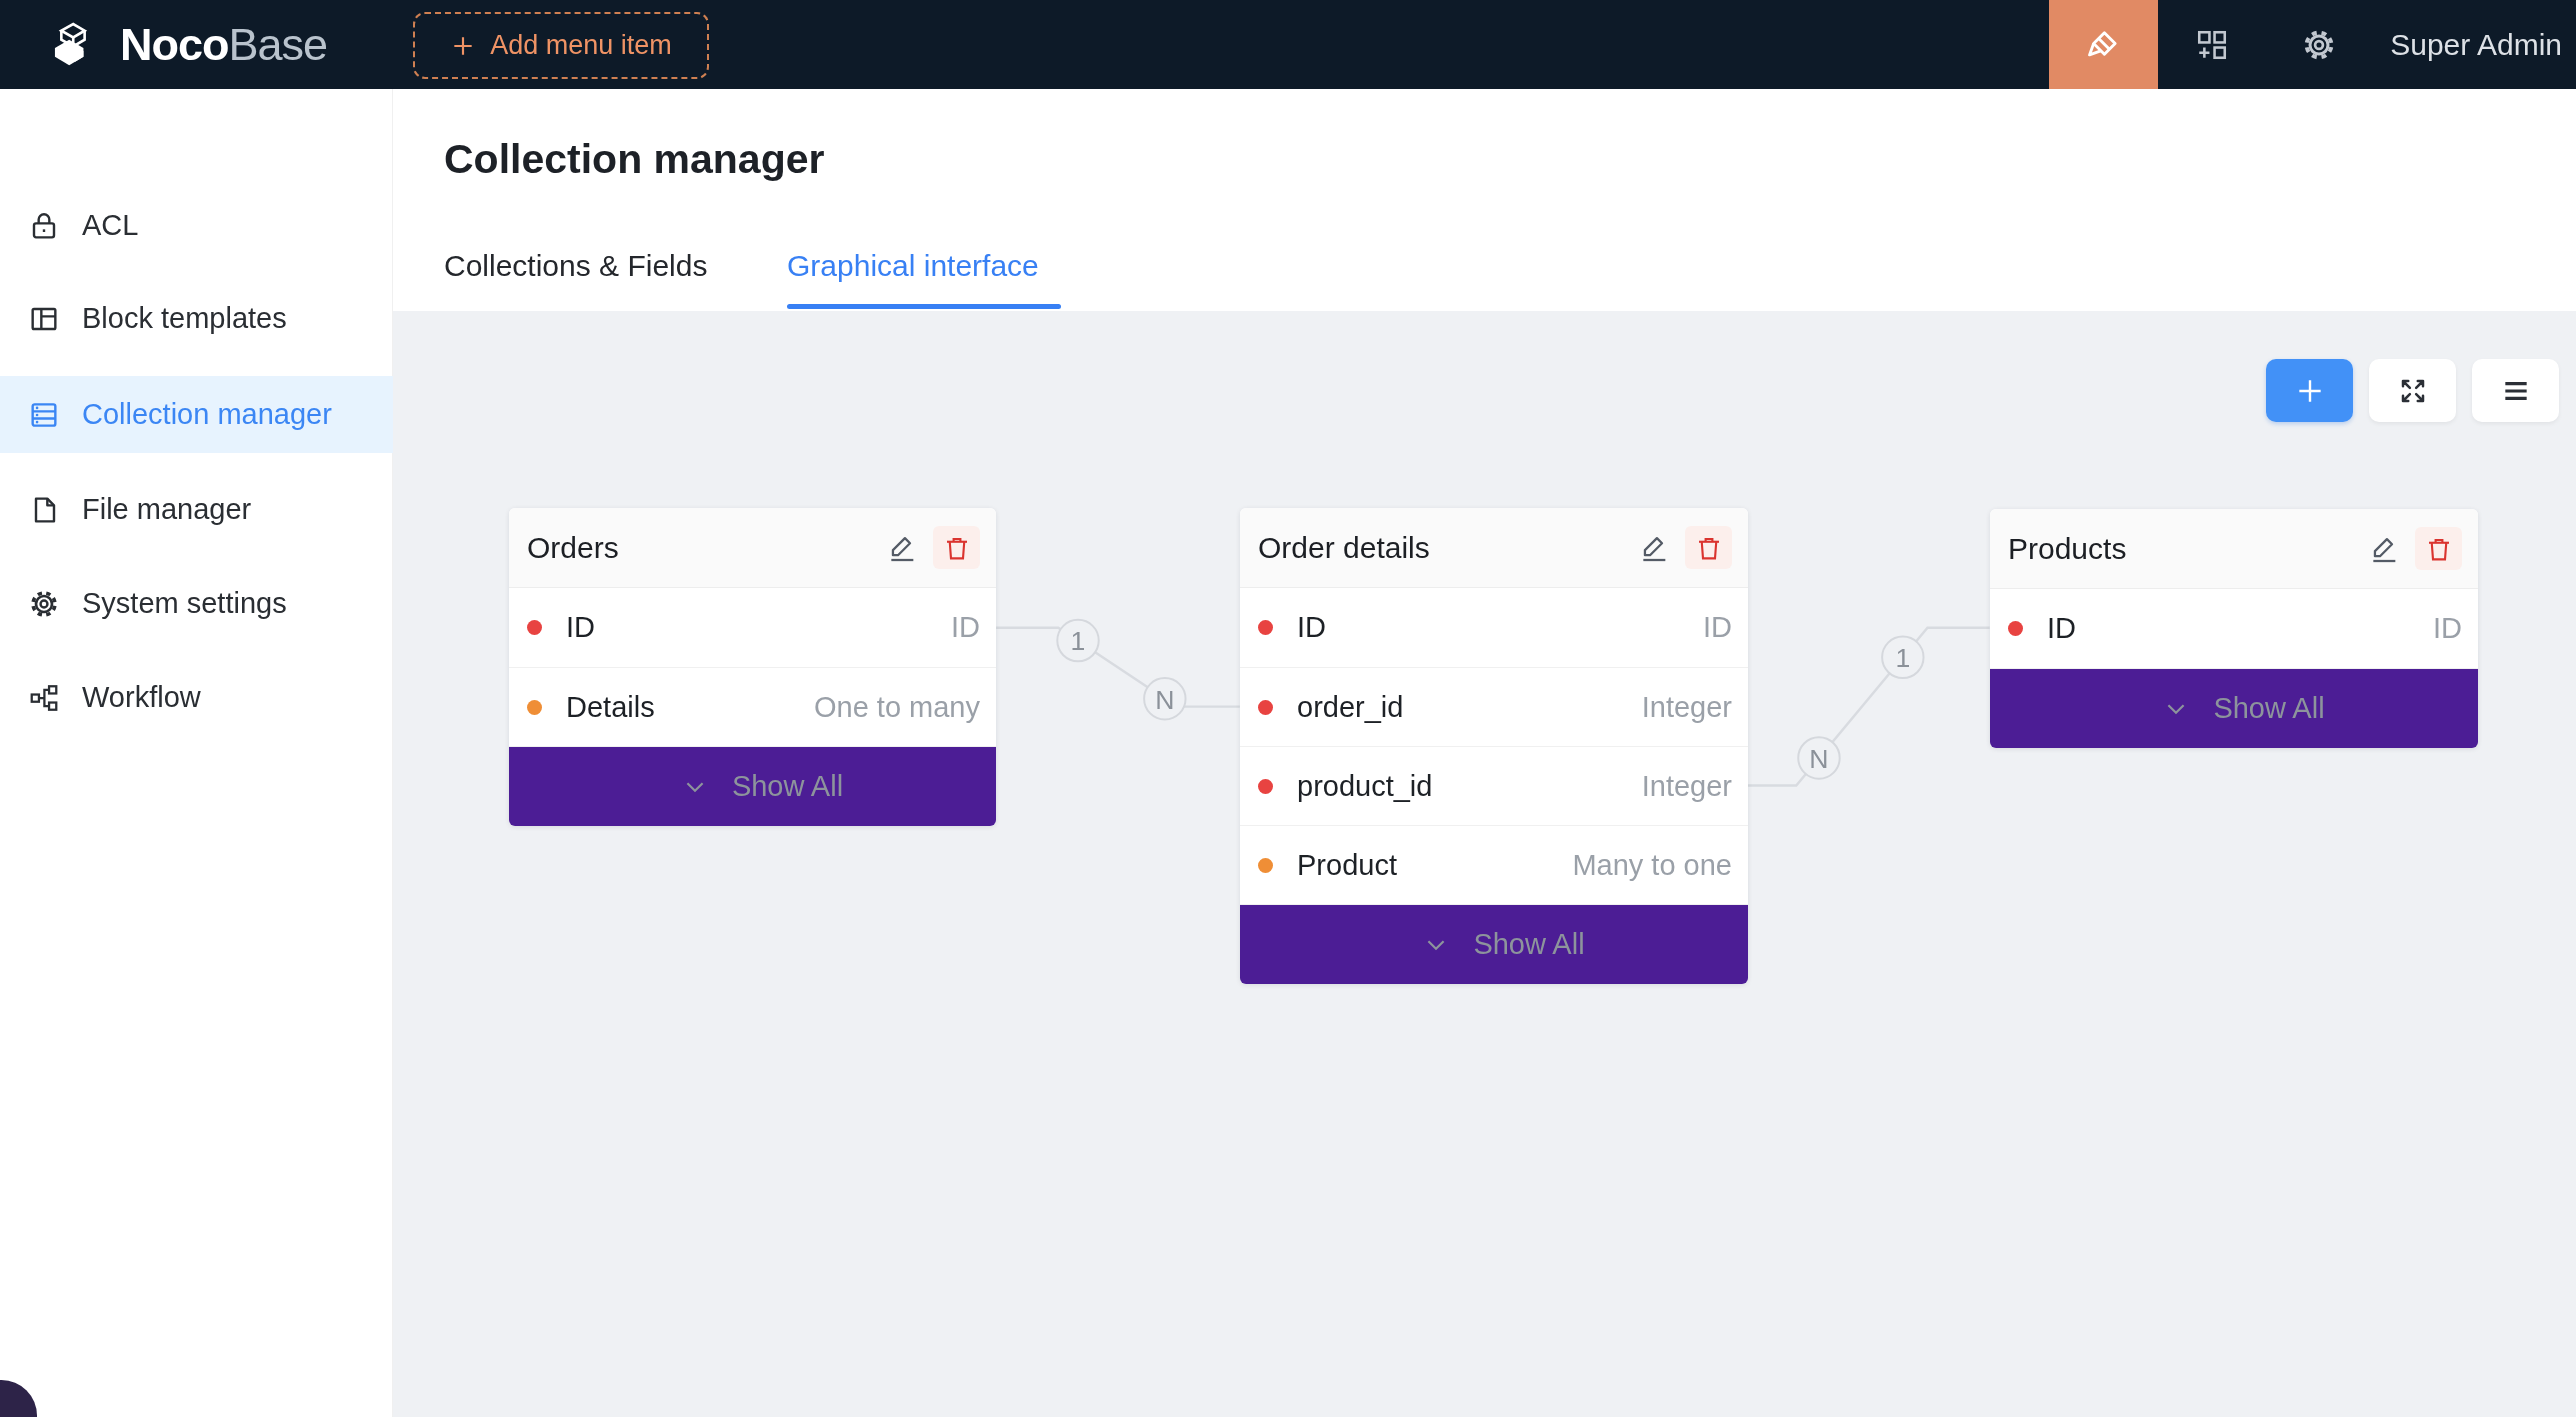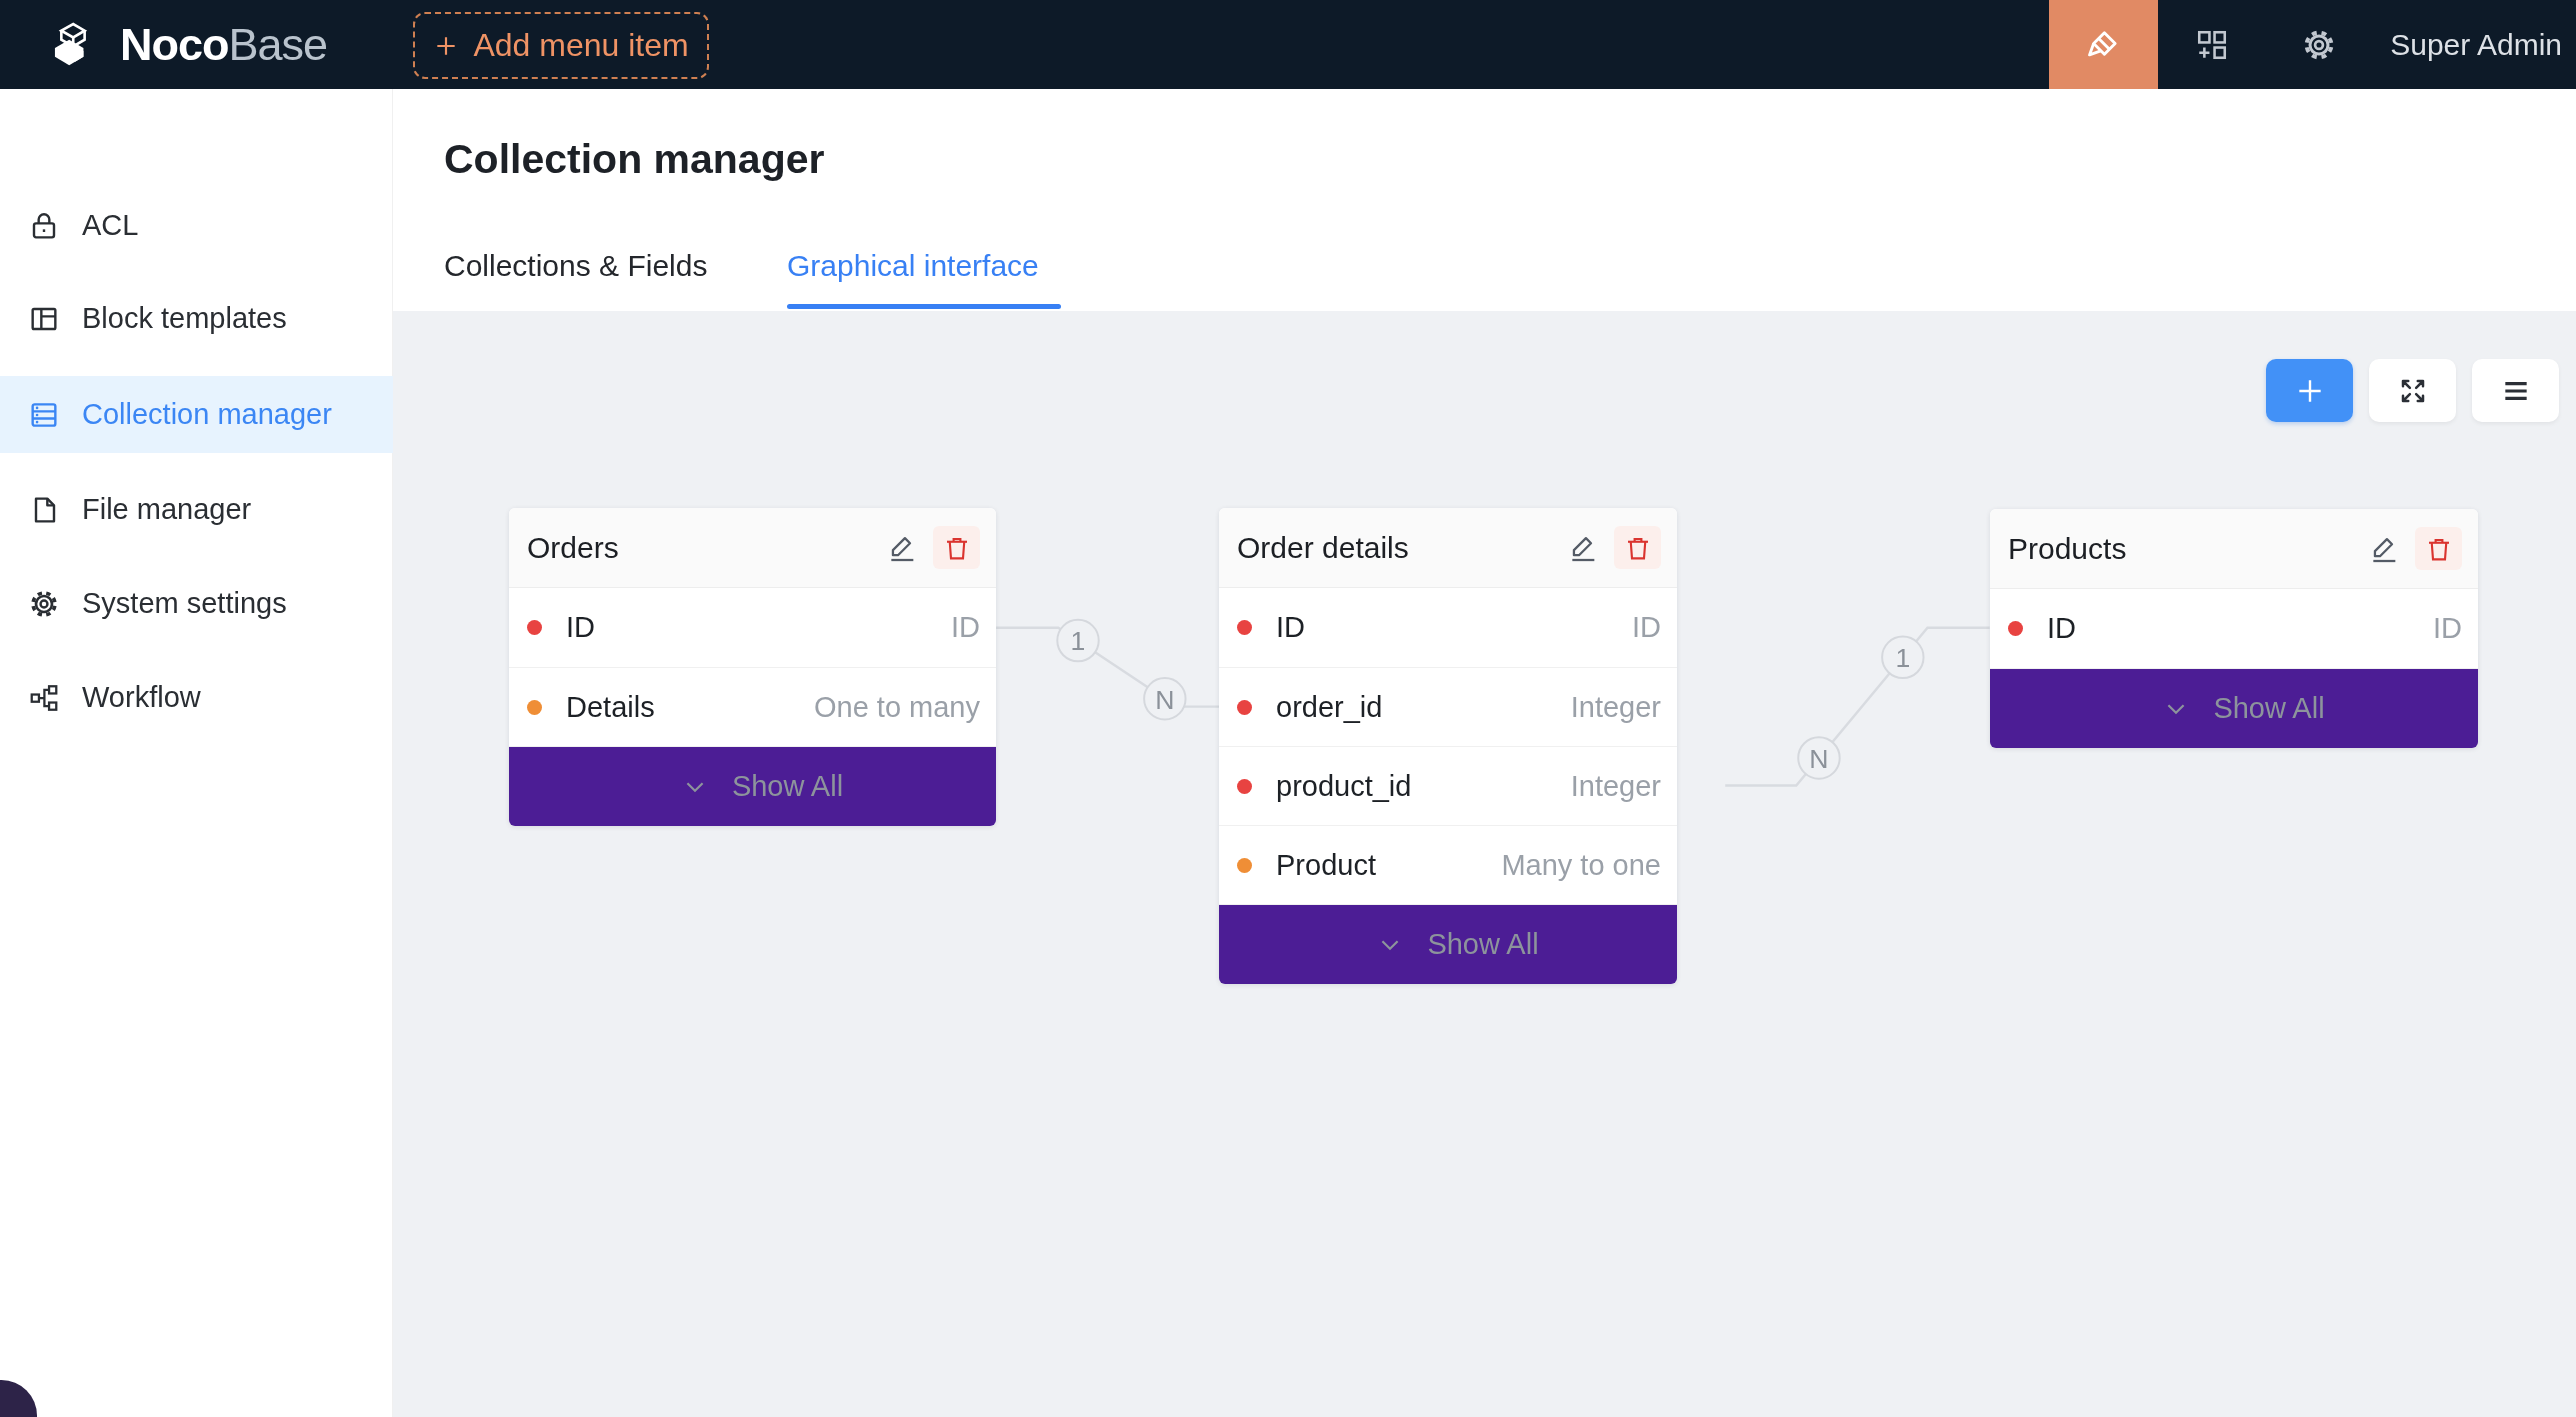--- a/index.html
+++ b/index.html
@@ -7,21 +7,21 @@
   .app{position:relative;width:2576px;height:1417px;overflow:hidden;background:#fff;}
 
   
   .hdr{position:absolute;left:0;top:0;width:2576px;height:89px;background:#0d1a28;display:flex;align-items:center;}
   .logo{position:absolute;left:49px;top:0;height:89px;display:flex;align-items:center;gap:14px;}
   .logo-glyph{width:57px;height:57px;}
   .logo-text{font-size:45px;letter-spacing:-1px;color:#fff;white-space:nowrap;}
   .logo-text .bold{font-weight:700;color:#ffffff;}
   .logo-text .light{font-weight:200;color:#b9c3cd;}
   .addbtn{position:absolute;left:413px;top:12px;width:292px;height:63px;border:2px dashed #cf8052;border-radius:12px;
-    display:flex;align-items:center;justify-content:center;gap:14px;color:#ef9365;font-size:32px;cursor:pointer;background:transparent;}
+    display:flex;align-items:center;justify-content:center;gap:14px;color:#ef9365;font-size:27px;cursor:pointer;background:transparent;}
   .hdr-right{position:absolute;right:0;top:0;height:89px;display:flex;align-items:center;}
   .hl-btn{width:109px;height:89px;background:#e18a64;display:flex;align-items:center;justify-content:center;cursor:pointer;}
   .hdr-ic{width:107px;height:89px;display:flex;align-items:center;justify-content:center;color:#c2c8d0;cursor:pointer;}
   .user{color:#dde1e6;font-size:30px;padding:0 14px 0 18px;cursor:pointer;white-space:nowrap;}
 
   
   .sidebar{position:absolute;left:0;top:89px;width:393px;height:1328px;background:#fff;border-right:1px solid #f0f0f0;box-sizing:border-box;}
   .sb-item{position:absolute;left:0;width:393px;height:77px;display:flex;align-items:center;gap:22px;padding-left:28px;box-sizing:border-box;
     color:#2a2e33;font-size:29px;cursor:pointer;white-space:nowrap;}
   .sb-item .sb-ic{width:32px;height:32px;flex:0 0 32px;color:#2a2e33;}
@@ -273,21 +273,21 @@
         <span class="ftype">One to many</span>
       </div>
       <div class="showall">
         <svg class="chev" viewBox="0 0 24 24">
           <path d="M5 8.5 L12 15.5 L19 8.5" fill="none" stroke="currentColor" stroke-width="2"></path>
         </svg>
         <span>Show All</span>
       </div>
     </div>
 
-    <div class="card" style="left:826px;top:197px;width:458px">
+    <div class="card" style="left:847px;top:197px;width:508px">
       <div class="card-hd">
         <span class="card-title">Order details</span>
         <span class="edit-btn">
           <svg width="32" height="32" viewBox="0 0 24 24">
             <g fill="none" stroke="currentColor" stroke-width="1.7" stroke-linejoin="round">
               <path d="M14.2 4.6 L18 8.4 L9 17.4 H5.2 V13.6 Z"></path>
               <path d="M4 21 H20.5"></path>
             </g>
           </svg>
         </span>

